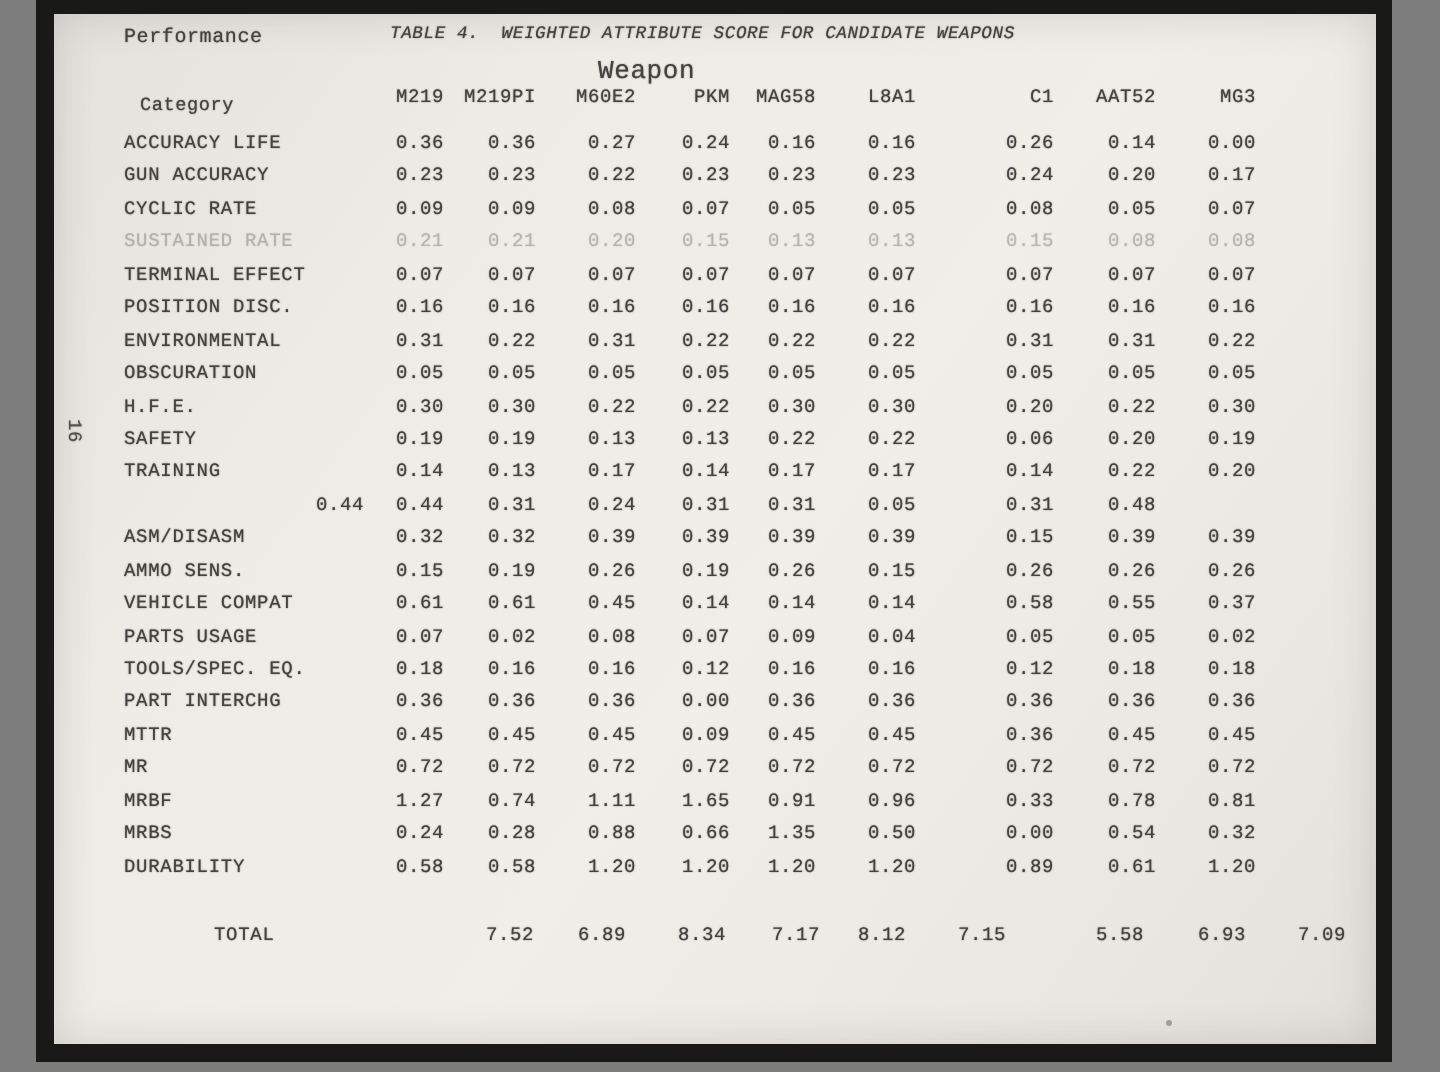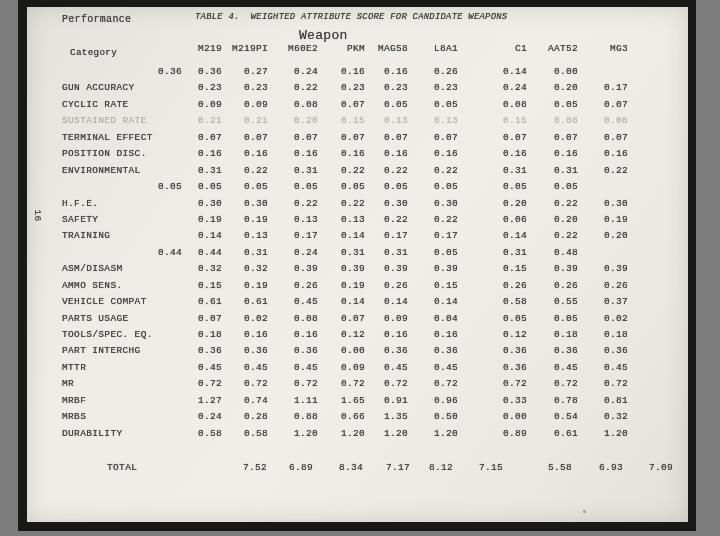--- a/index.html
+++ b/index.html
@@ -82,20 +82,21 @@
       <span class="cell val">MAG58</span>
       <span class="cell val">L8A1</span>
       <span class="cell val">C1</span>
       <span class="cell val">AAT52</span>
       <span class="cell val">MG3</span>
     </div>
 
   <div class="table-body typed">
 
   <div class="grid-row row">
+        <span class="cell label">ACCURACY LIFE</span>
         <span class="cell val">0.36</span>
         <span class="cell val">0.36</span>
         <span class="cell val">0.27</span>
         <span class="cell val">0.24</span>
         <span class="cell val">0.16</span>
         <span class="cell val">0.16</span>
         <span class="cell val">0.26</span>
         <span class="cell val">0.14</span>
         <span class="cell val">0.00</span>
       </div>
@@ -165,20 +166,21 @@
         <span class="cell val">0.22</span>
         <span class="cell val">0.31</span>
         <span class="cell val">0.22</span>
         <span class="cell val">0.22</span>
         <span class="cell val">0.22</span>
         <span class="cell val">0.31</span>
         <span class="cell val">0.31</span>
         <span class="cell val">0.22</span>
       </div>
       <div class="grid-row row">
+        <span class="cell label">OBSCURATION</span>
         <span class="cell val">0.05</span>
         <span class="cell val">0.05</span>
         <span class="cell val">0.05</span>
         <span class="cell val">0.05</span>
         <span class="cell val">0.05</span>
         <span class="cell val">0.05</span>
         <span class="cell val">0.05</span>
         <span class="cell val">0.05</span>
         <span class="cell val">0.05</span>
       </div>

